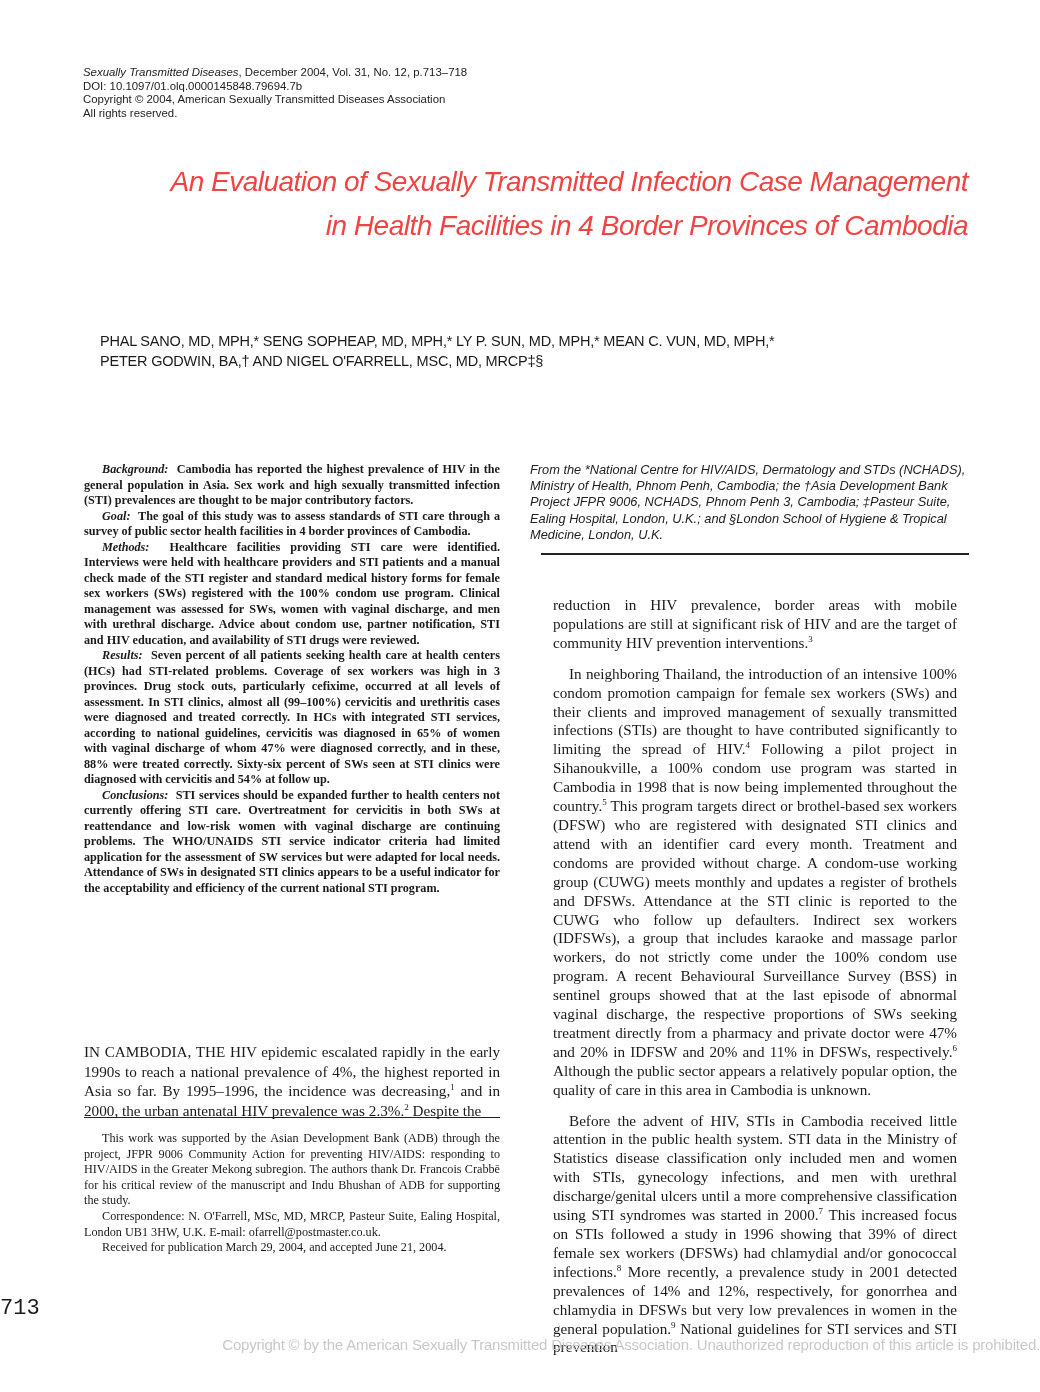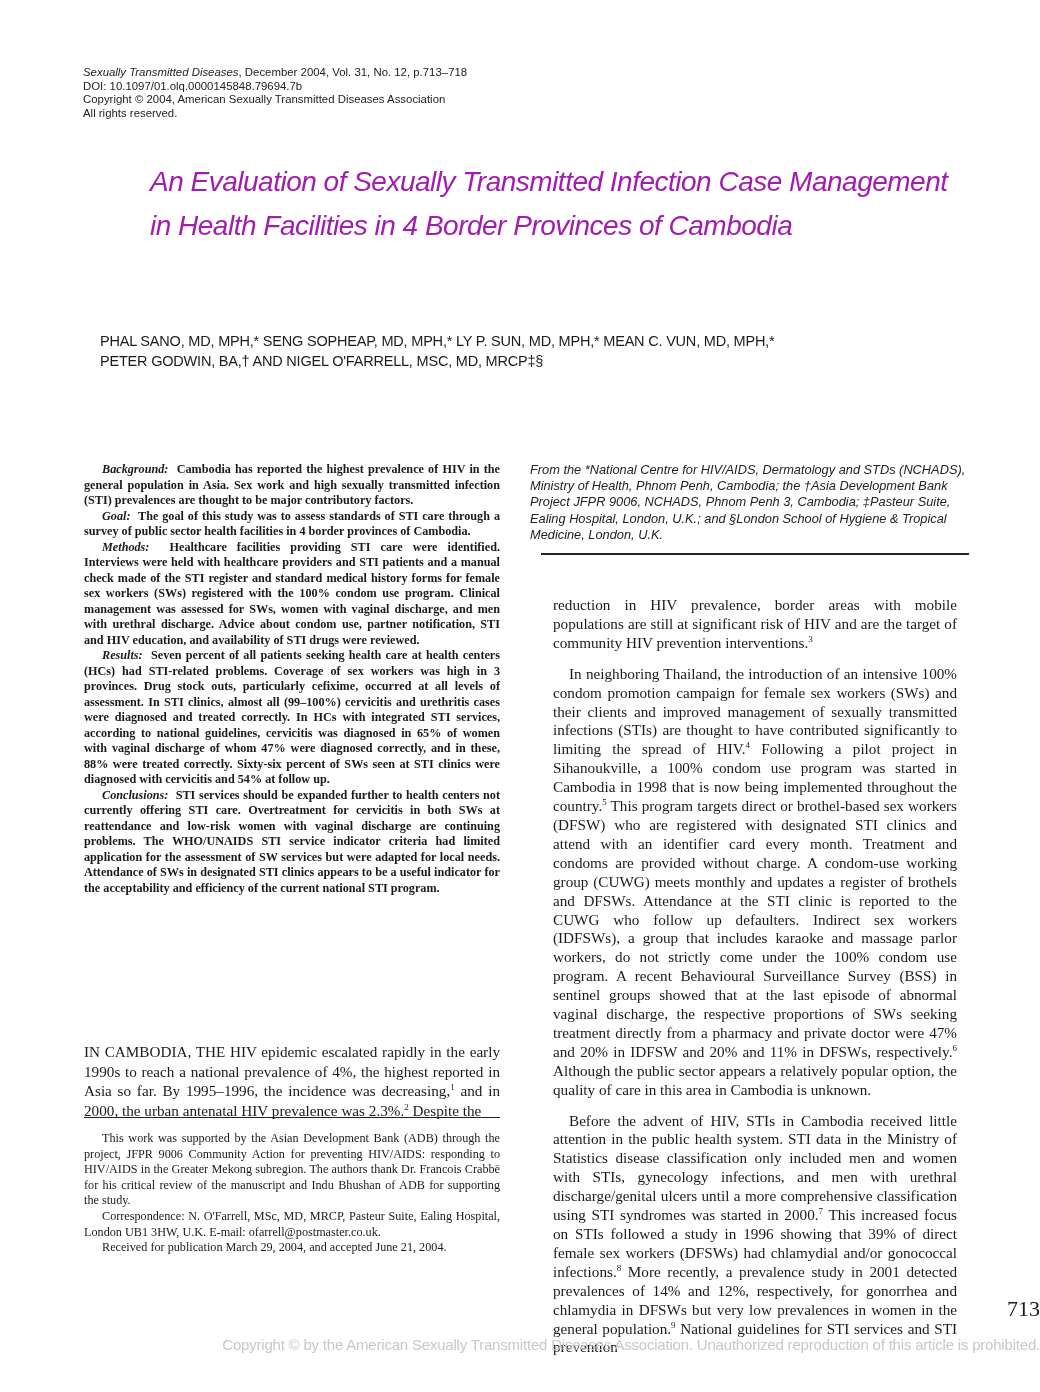--- a/index.html
+++ b/index.html
@@ -1,39 +1,39 @@
 <!DOCTYPE html>
 <html><head>
 <meta charset="utf-8">
 <style>
   html, body { margin: 0; padding: 0; background: #ffffff; }
   body { width: 1040px; height: 1392px; position: relative; overflow: hidden; color: #1a1a1a; }
   .abs { position: absolute; }
   .meta { left: 83px; top: 66px; width: 460px; font-family: "Liberation Sans", sans-serif; font-size: 11.4px; line-height: 13.5px; color: #222; }
   .meta .journal { font-style: italic; }
-  .title { left: 150px; top: 160px; width: 818px; text-align: left; font-family: "Liberation Sans", sans-serif; font-style: italic; font-size: 28px; line-height: 44px; color: #a21caf; letter-spacing: -0.5px; }
+  .title { left: 150px; top: 160px; width: 818px; text-align: right; font-family: "Liberation Sans", sans-serif; font-style: italic; font-size: 28px; line-height: 44px; color: #ef4444; letter-spacing: -0.5px; }
   .authors { left: 100px; top: 331px; width: 868px; text-align: left; font-family: "Liberation Sans", sans-serif; font-size: 14.5px; line-height: 20px; color: #1b1b1b; letter-spacing: -0.2px; }
   .col-left { left: 84px; width: 416px; }
   .col-right { left: 541px; width: 428px; }
   .abstract { top: 462px; font-family: "Liberation Serif", serif; font-weight: bold; font-size: 12.2px; line-height: 15.5px; text-align: justify; color: #1a1a1a; }
   .abstract p { margin: 0; text-indent: 18px; }
   .abstract .lbl { font-style: italic; }
   .intro { top: 1015px; font-family: "Liberation Serif", serif; font-size: 15.2px; line-height: 19.5px; text-align: justify; margin-top: 27px; }
   .intro p { margin: 0; }
   .intro .lead { font-variant: normal; }
   .fn-rule { left: 84px; top: 1117px; width: 416px; height: 0; border-top: 1px solid #222; }
   .footnotes { top: 1131px; font-family: "Liberation Serif", serif; font-size: 12.2px; line-height: 15.6px; text-align: justify; }
   .footnotes p { margin: 0; text-indent: 18px; }
   .affil { top: 462px; left: 530px; width: 438px; text-align: left; font-family: "Liberation Sans", sans-serif; font-style: italic; font-size: 12.8px; line-height: 16.2px; color: #222; }
   .affil-rule { left: 541px; top: 553px; width: 428px; height: 0; border-top: 2px solid #222; }
   .body-right { top: 584px; font-family: "Liberation Serif", serif; font-size: 15.2px; line-height: 18.9px; text-align: justify; }
   .body-right p { margin: 12px; }
   .body-right p.ind { text-indent: 16px; }
   sup { font-size: 9px; line-height: 0; vertical-align: super; }
-  .page-num { left: 0; top: 1296px; width: 1040px; text-align: right; font-family: Liberation Serif, serif; font-size: 22px; color: #1a1a1a; }
+  .page-num { left: 0; top: 1296px; width: 1040px; text-align: left; font-family: Liberation Mono, monospace; font-size: 22px; color: #1a1a1a; }
   .copyright { left: 0; top: 1336px; width: 1040px; text-align: right; font-family: "Liberation Sans", sans-serif; font-size: 15px; color: #c8c8c8; letter-spacing: -0.2px; }
 </style>
 </head>
 <body>
 
 <div class="abs meta">
   <div><span class="journal">Sexually Transmitted Diseases</span><span>, December 2004, Vol. 31, No. 12, p.713–718</span></div>
   <div>DOI: 10.1097/01.olq.0000145848.79694.7b</div>
   <div>Copyright © 2004, American Sexually Transmitted Diseases Association</div>
   <div>All rights reserved.</div>

